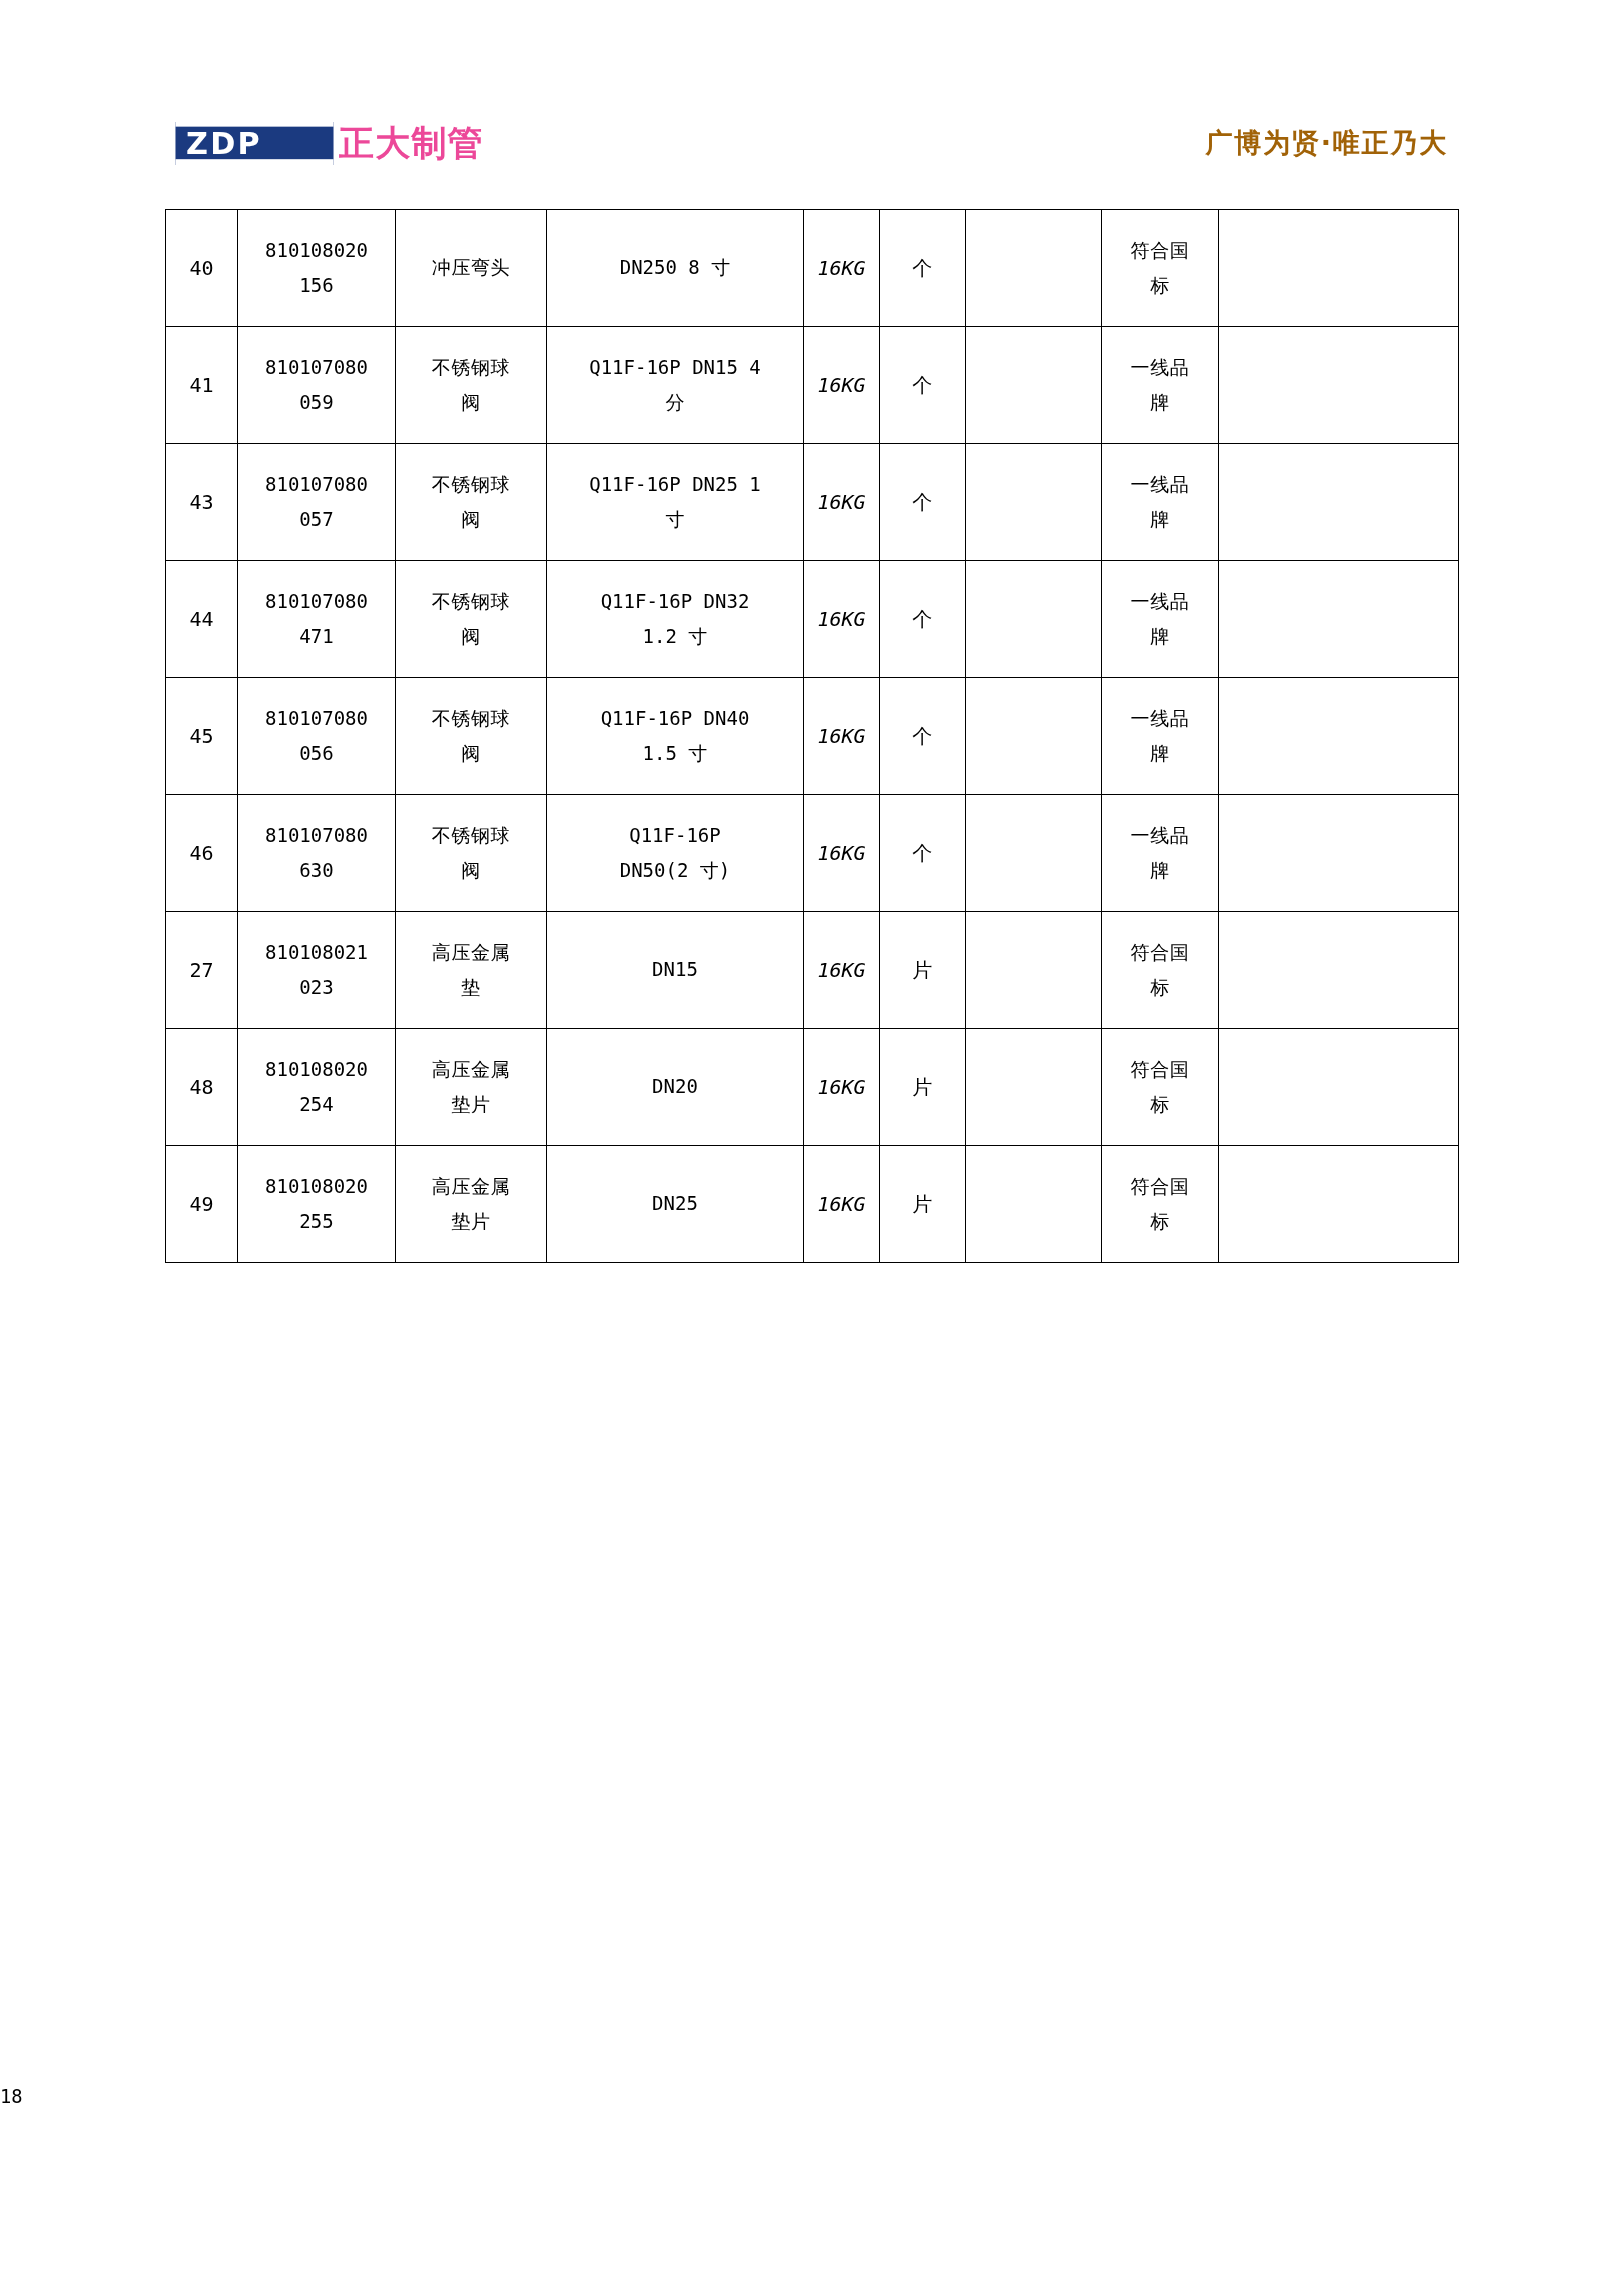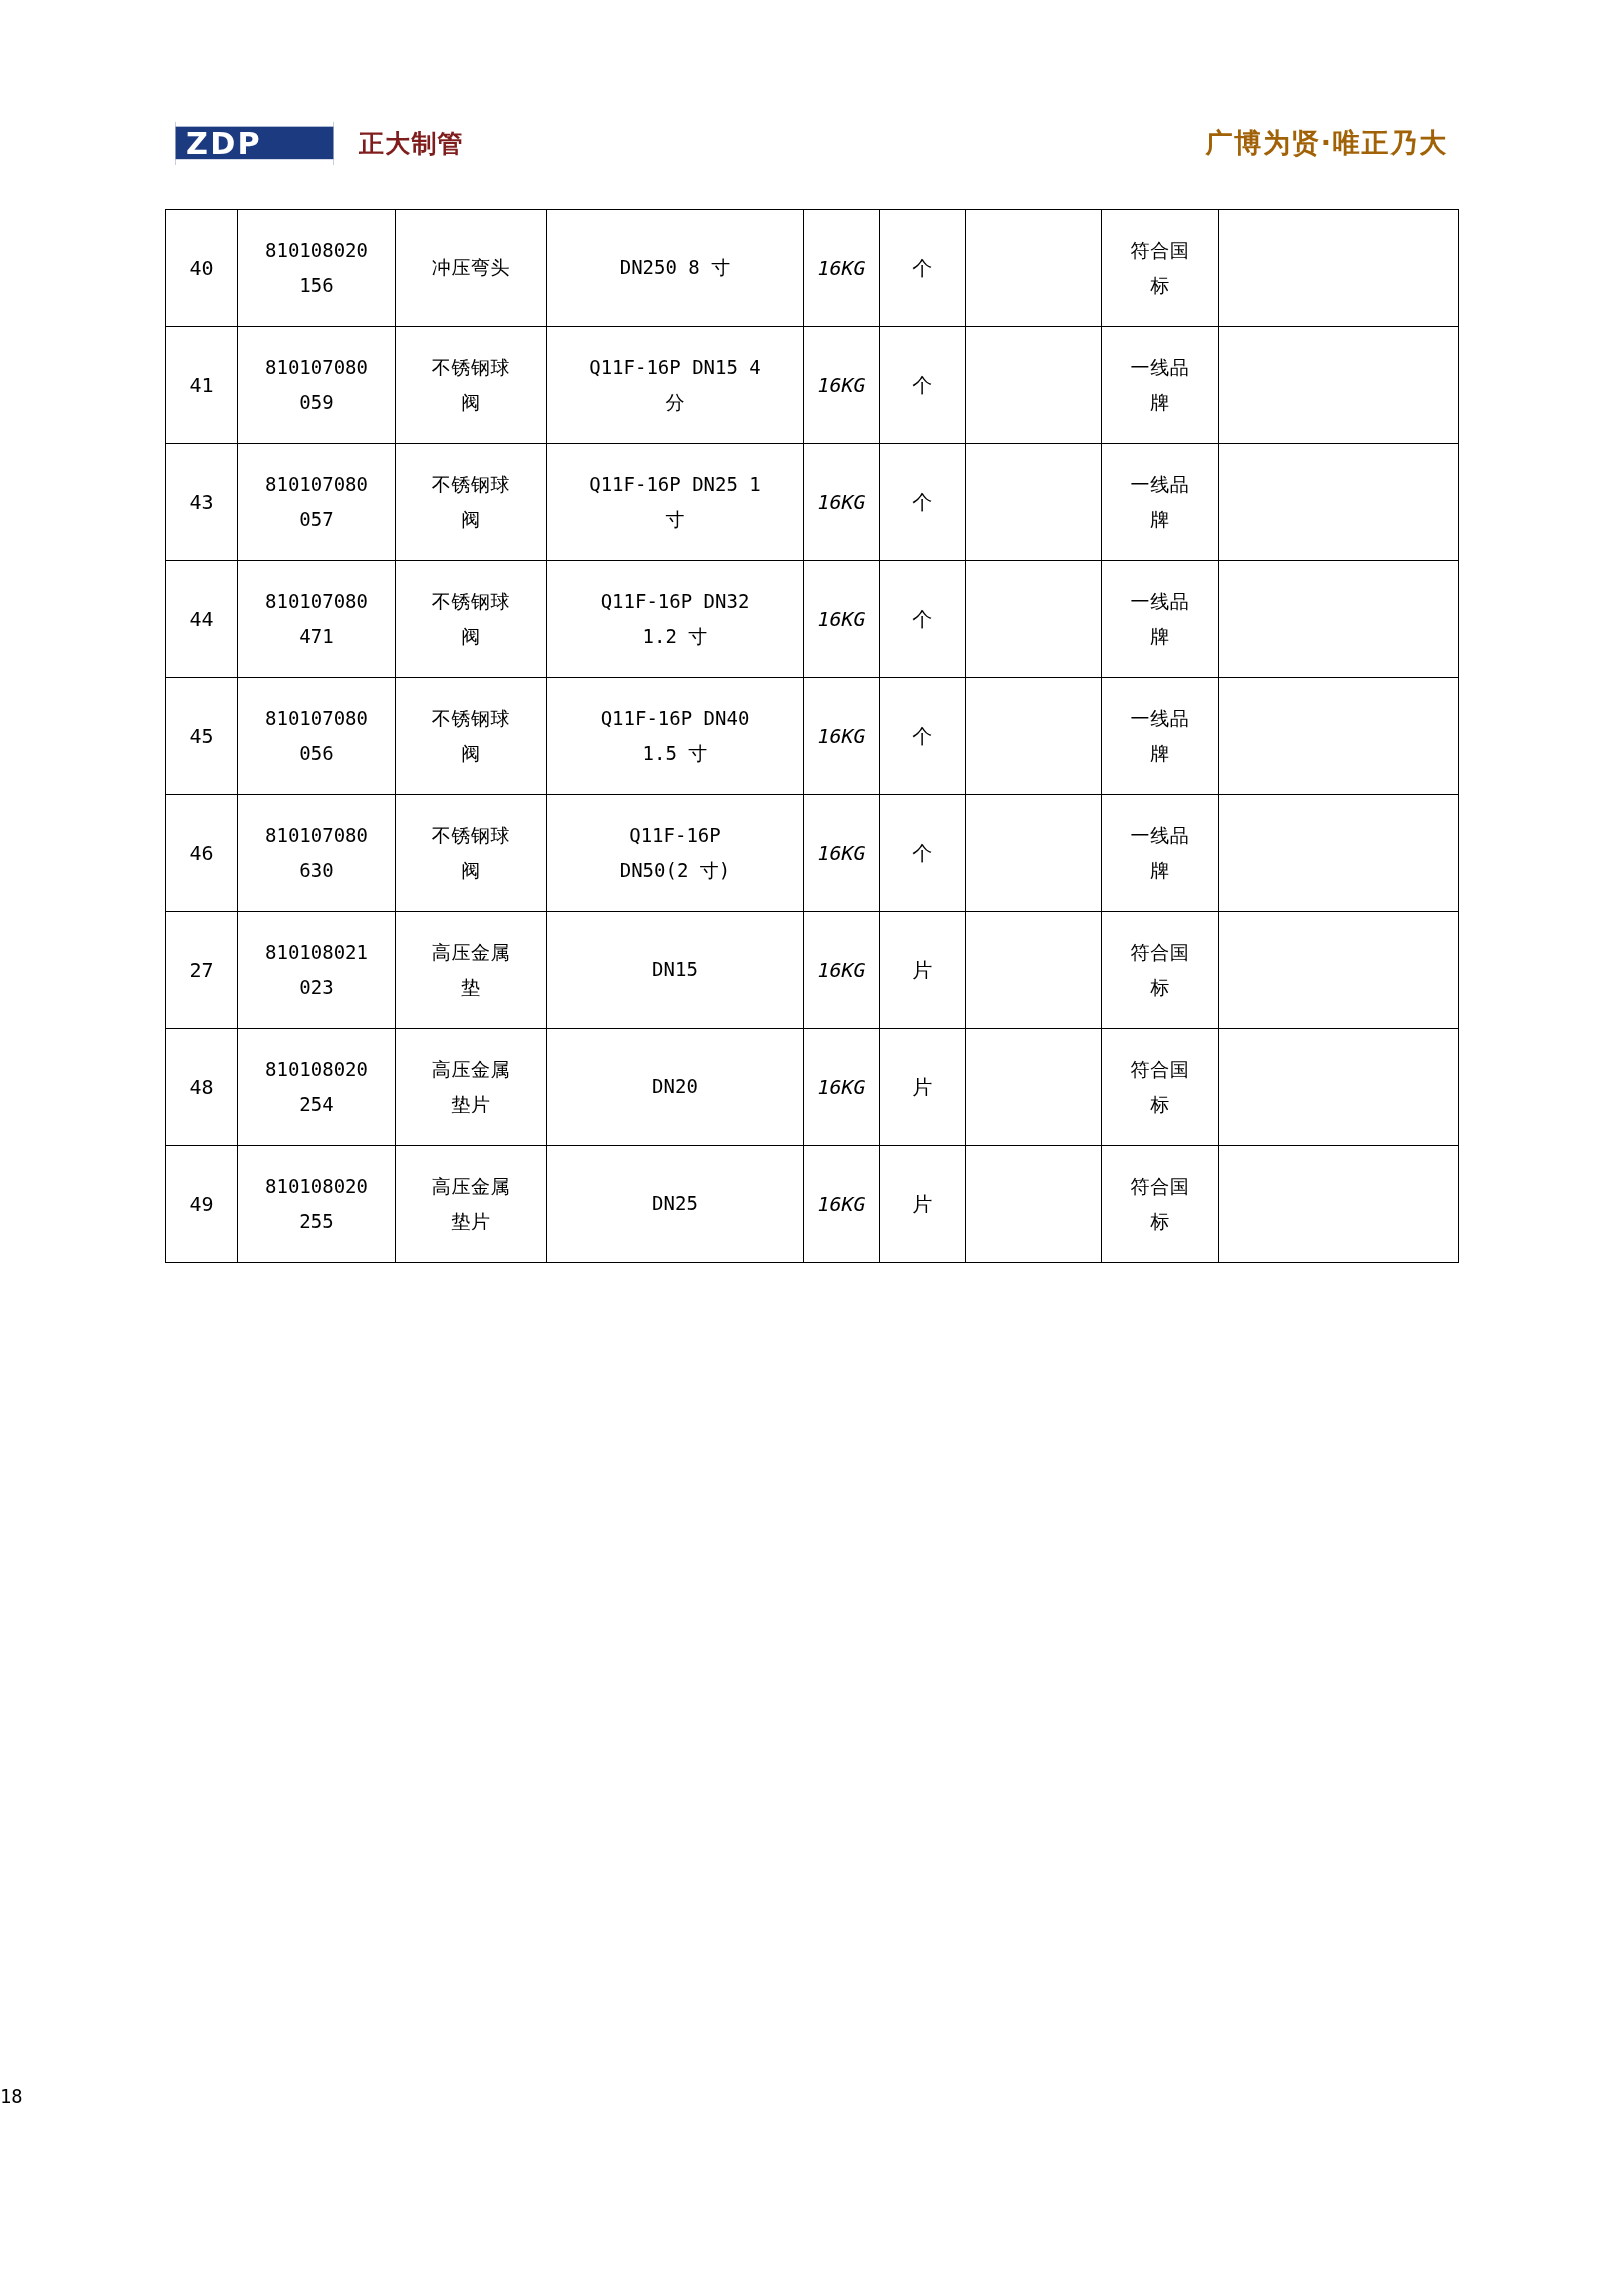--- a/index.html
+++ b/index.html
@@ -30,36 +30,36 @@
     left: 175px;
     right: 175px;
     height: 70px;
     display: flex;
     align-items: center;
     justify-content: space-between;
   }
   .logo-wrap {
     display: flex;
     align-items: center;
-    gap: 25px;
+    gap: 5px;
   }
   .logo-mark {
     position: relative;
     width: 159px;
     height: 43px;
     display: flex;
     align-items: center;
   }
   .logo-mark svg { display: block; }
   .logo-cn {
     font-family: "DejaVu Sans", sans-serif;
     font-weight: 700;
-    font-size: 25px;
+    font-size: 35px;
     letter-spacing: 1.2px;
-    color: #7f1d1d;
+    color: #ec4899;
     line-height: 1;
     white-space: nowrap;
   }
   .slogan {
     font-family: "DejaVu Sans", sans-serif;
     font-weight: 700;
     font-size: 27px;
     color: #a16207;
     letter-spacing: 1.8px;
     white-space: nowrap;

